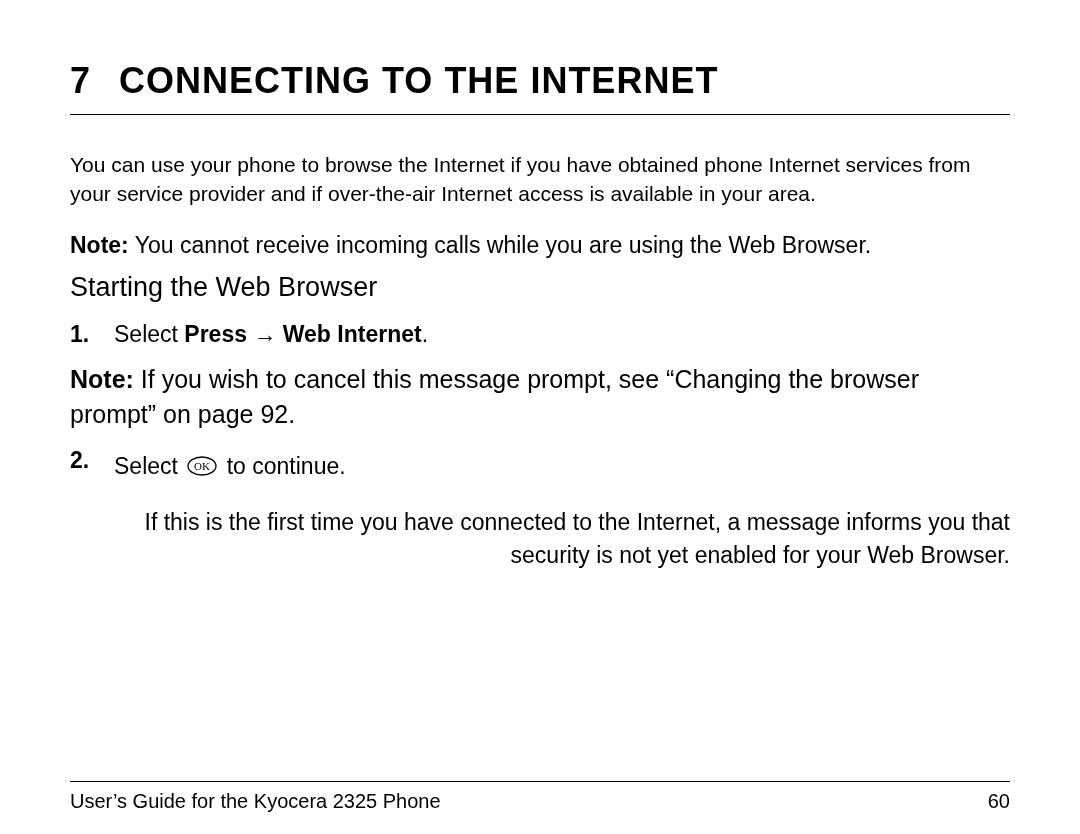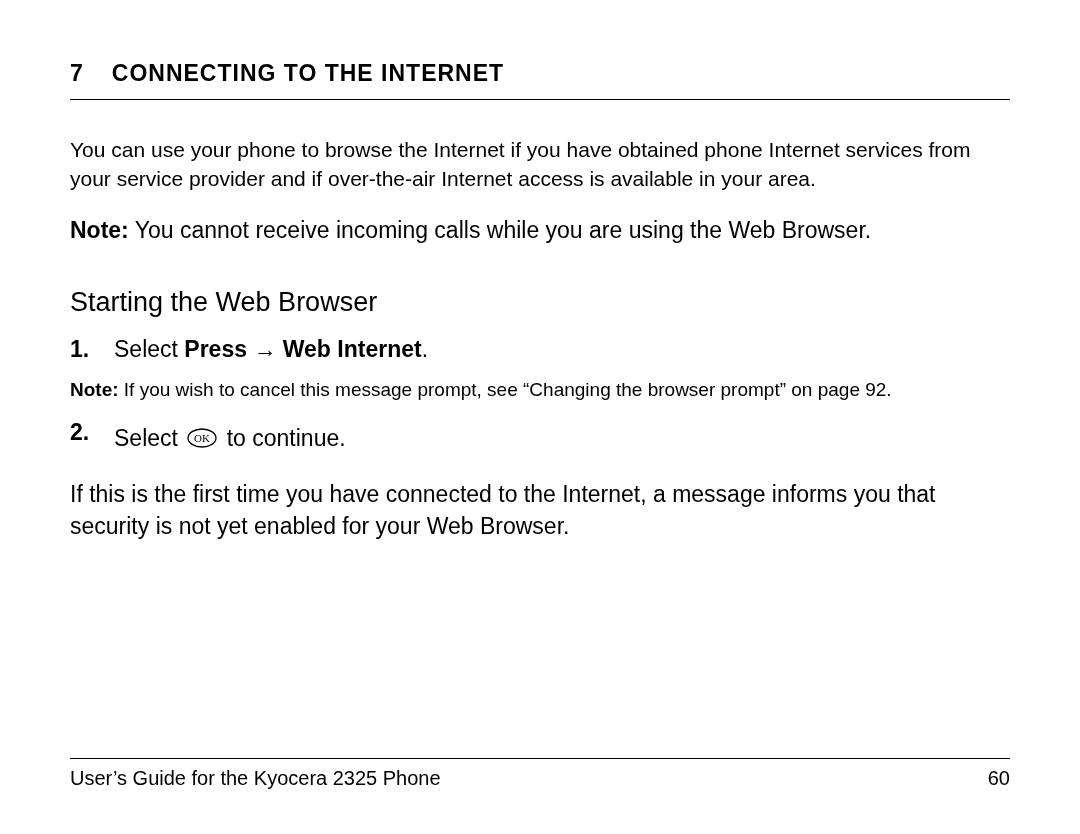--- a/index.html
+++ b/index.html
@@ -10,40 +10,40 @@
     body {
       font-family: Verdana, Geneva, sans-serif;
       width: 1080px;
       height: 834px;
       background: white;
       color: #000;
       padding: 60px 70px 30px 70px;
       position: relative;
     }
     .chapter-heading {
-      font-size: 23px;
+      font-size: 36px;
       font-weight: bold;
       letter-spacing: 1px;
       padding-bottom: 12px;
       border-bottom: 1px solid #000;
       margin-bottom: 35px;
     }
     .chapter-number {
       display: inline-block;
       margin-right: 28px;
     }
     .intro-para {
       font-size: 21px;
       line-height: 1.4;
       margin-bottom: 20px;
     }
     .note-para {
       font-size: 23px;
       line-height: 1.4;
-      margin-bottom: 41px;
+      margin-bottom: 11px;
     }
     .section-heading {
       font-size: 27px;
       font-weight: normal;
       margin-bottom: 15px;
     }
     .list-container {
       margin-left: 0;
     }
     .list-item {
@@ -53,41 +53,42 @@
       display: flex;
     }
     .list-number {
       font-weight: bold;
       min-width: 44px;
     }
     .list-body {
       flex: 1;
     }
     .note-inline {
-      font-size: 19px;
+      font-size: 25px;
       line-height: 1.4;
       margin-top: 12px;
       margin-bottom: 12px;
     }
     .post-para {
       font-size: 23px;
       line-height: 1.4;
       margin-top: 14px;
+      text-align: right;
     }
     .bold {
       font-weight: bold;
     }
     .ok-icon {
       display: inline-block;
       vertical-align: middle;
       margin: 8px 3px;
     }
     .footer {
       position: absolute;
-      bottom: 44px;
+      bottom: 21px;
       left: 70px;
       right: 70px;
       border-top: 1px solid #000;
       padding-top: 8px;
       font-size: 20px;
       display: flex;
       justify-content: space-between;
     }
   </style>
 </head>

